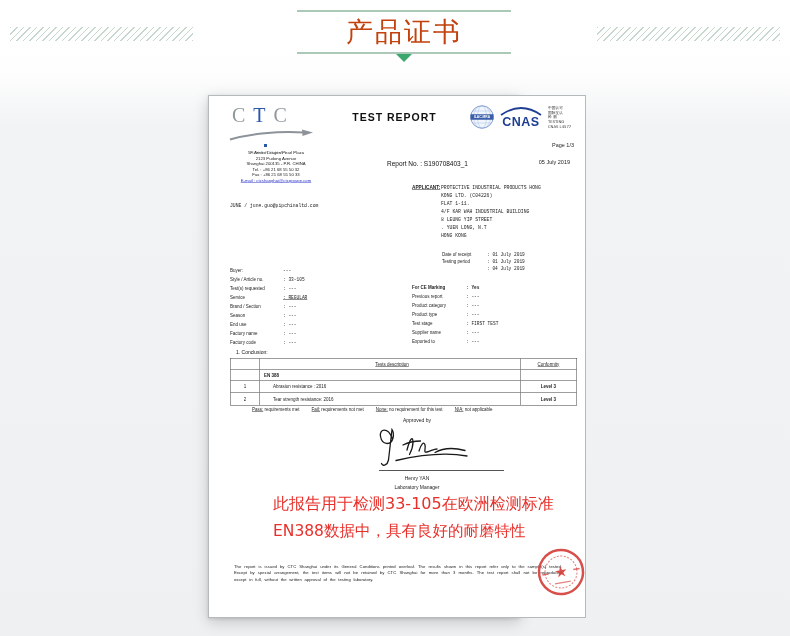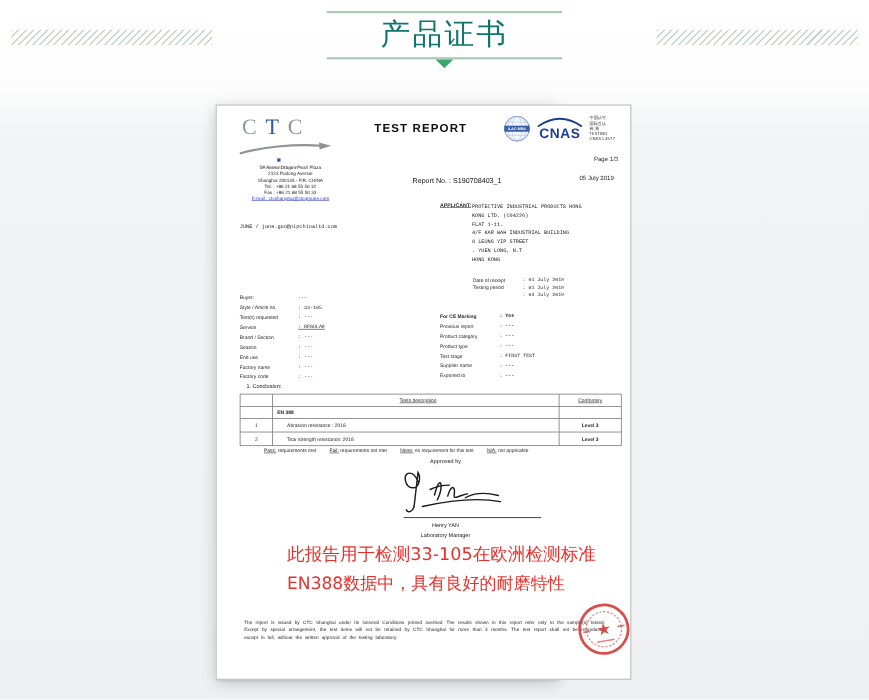--- a/index.html
+++ b/index.html
@@ -9,26 +9,26 @@
     background:linear-gradient(180deg,#ffffff 0%,#fefefe 11%,#f1f3f4 20%,#eef0f1 100%);
   }
   
   .banner{position:absolute;left:0;top:0;width:790px;height:72px;}
   .hatch{position:absolute;top:27px;height:14px;
     background:repeating-linear-gradient(135deg,#c6d7cc 0 1.3px,transparent 1.3px 4.6px);}
   .hatch.left{left:10px;width:183px;}
   .hatch.right{left:597px;width:183px;}
   .banner-box{position:absolute;left:297px;top:10px;width:214px;text-align:center;}
   .banner-line{height:0;border-top:2px solid #abc8b8;}
-  .banner-title{font-size:27px;color:#0f766e;line-height:40px;letter-spacing:2px;
+  .banner-title{font-size:27px;color:#c2410c;line-height:40px;letter-spacing:2px;
     font-family:"DejaVu Sans","Liberation Sans",sans-serif;}
   .banner-tri{width:0;height:0;margin:0 auto;border-left:8px solid transparent;
     border-right:8px solid transparent;border-top:8px solid #3aa86d;}
   
-  .doc{position:absolute;left:196px;top:95px;width:312px;height:523px;
+  .doc{position:absolute;left:208px;top:95px;width:312px;height:523px;
     background:#fff;box-shadow:0 4px 14px rgba(0,0,0,.18),0 1px 3px rgba(0,0,0,.12);}
   .doc-inner{position:absolute;left:0;top:0;width:756px;height:1046px;background:#fff;
     border:2px solid #b7babc;box-sizing:border-box;transform:scale(.5);transform-origin:0 0;
     color:#1e1e1e;}
   .abs{position:absolute;}
   .mono{font-family:"Liberation Mono","DejaVu Sans Mono",monospace;}
   
   .ctc{left:46px;top:14px;width:180px;}
   .ctc-letters{font-family:"Liberation Serif","DejaVu Serif",serif;font-size:40px;color:#90989c;}
   .ctc-letters .lt{display:inline-block;margin-right:16px;}

